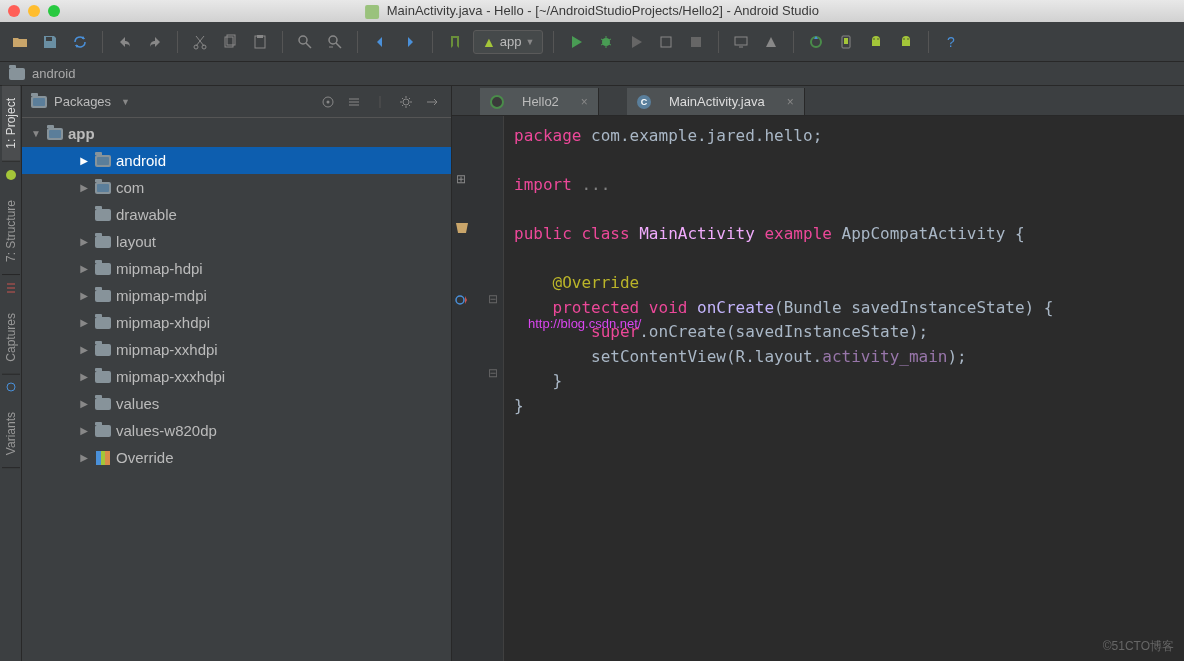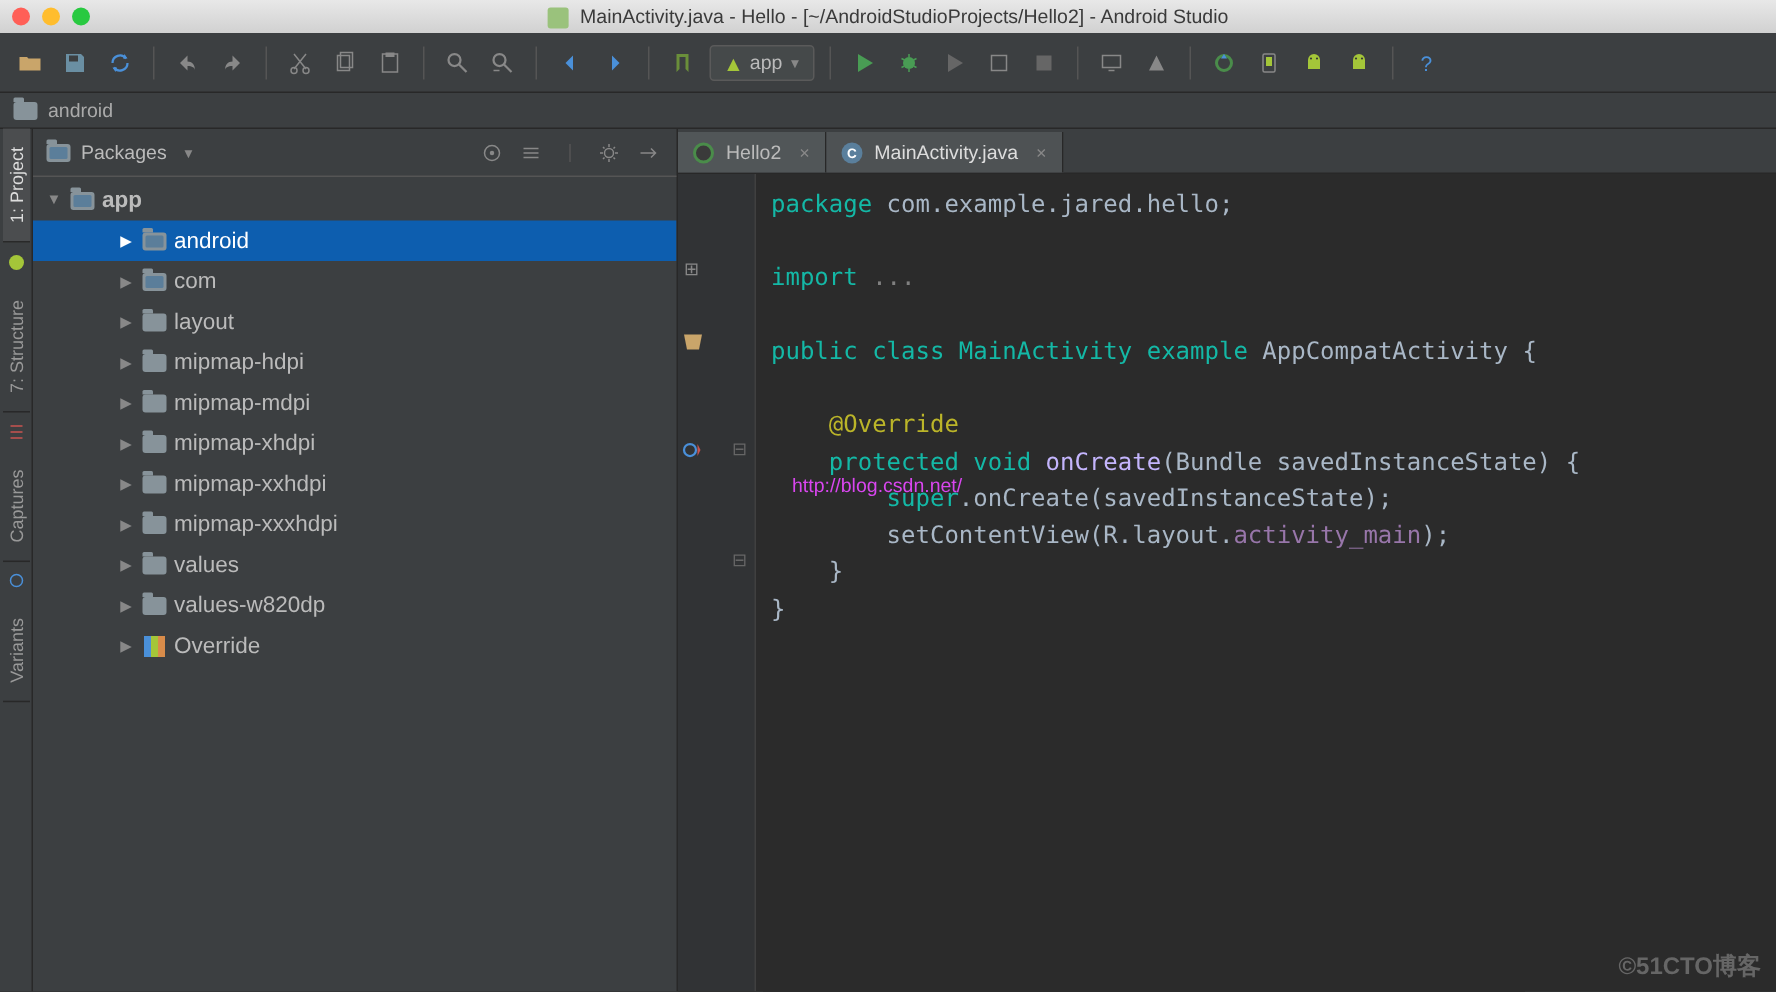--- a/index.html
+++ b/index.html
@@ -62,34 +62,34 @@
 .tree-arrow{ width:12px; font-size:10px; color:#888; text-align:center;}
 .tree-row.selected .tree-arrow{color:#fff;}
 .tree-icon{ width:18px; height:14px; display:flex; align-items:center; justify-content:center;}
 .folder-ic{ width:16px;height:12px; background:#87939a; border-radius:2px; position:relative;}
 .folder-ic::before{content:""; position:absolute; top:-3px; left:0; width:7px; height:3px; background:#87939a; border-radius:1px 1px 0 0;}
 .folder-ic.pkg::after{content:""; position:absolute; inset:2px; background:#5b7e9a; border-radius:1px;}
 .lib-ic{ width:14px; height:14px; background:linear-gradient(90deg,#4a90d9 33%,#a4c639 33% 66%,#d98c4a 66%);} .indent-2{padding-left:56px;}
 
 .editor-area{ flex:1; display:flex; flex-direction:column; background:#2b2b2b;}
 .editor-tabs{ height:30px; background:#3c3f41; display:flex; align-items:flex-end; border-bottom:1px solid #282828;}
-.ed-tab{ display:flex; align-items:center; gap:8px; padding:6px 10px; background:#515658; color:#bbb; border-right:1px solid #282828; cursor:pointer; font-size:13px;}
+.ed-tab{ display:flex; align-items:center; gap:18px; padding:6px 10px; background:#515658; color:#bbb; border-right:1px solid #282828; cursor:pointer; font-size:13px;margin-left:28px;}
 .ed-tab.active{ background:#4e5254; color:#ddd;}
 .ed-tab .close-x{ color:#888; font-size:12px; margin-left:4px;}
 .tab-icon{width:14px;height:14px;border-radius:50%;display:inline-flex;align-items:center;justify-content:center;font-size:9px;font-weight:bold;}
 .tab-icon.gradle{background:#3a3a3a;border:2px solid #4a8c4a;color:#4a8c4a;}
 .tab-icon.java{background:#5a7f9c;color:#fff;}
 .editor-body{ flex:1; display:flex; overflow:hidden;}
 .ed-gutter{ width:52px; background:#313335; border-right:1px solid #404040; position:relative;}
 .gutter-mark{ position:absolute; left:4px; font-size:12px;}
 .code{ flex:1; padding:8px 0 0 10px; font-family:"Menlo","Consolas",monospace; font-size:16px; line-height:24.5px; color:#a9b7c6; white-space:pre; position:relative;}
-.kw{color:#14b8a6;} .ann{color:#bbb529;} .cls{color:#14b8a6;} .fn{color:#c4b5fd;} .field{color:#9876aa;}
+.kw{color:#ec4899;} .ann{color:#bbb529;} .cls{color:#f0abfc;} .fn{color:#c4b5fd;} .field{color:#9876aa;}
 .fold-box{color:#808080;}
 .watermark{ position:absolute; top:196px; left:24px; color:#d946ef; font-size:13px; font-family:sans-serif;}
-.footer-wm{ position:absolute; bottom:6px; right:10px; color:#666; font-size:16px;font-weight:bold;}
+.footer-wm{ position:absolute; bottom:6px; right:10px; color:#666; font-size:12px;}
 </style>
 </head>
 <body>
 
 <div class="titlebar">
   <div class="traffic">
     <span class="tl-red"></span>
     <span class="tl-yel"></span>
     <span class="tl-grn"></span>
   </div>
@@ -337,20 +337,27 @@
               <span class="folder-ic pkg"></span>
             </span>
             <span>android</span>
           </div>
           <div class="tree-row indent-2">
             <span class="tree-arrow">▶</span>
             <span class="tree-icon">
               <span class="folder-ic pkg"></span>
             </span>
             <span>com</span>
+          </div>
+          <div class="tree-row indent-2">
+            <span class="tree-arrow"></span>
+            <span class="tree-icon">
+              <span class="folder-ic"></span>
+            </span>
+            <span>drawable</span>
           </div>
           <div class="tree-row indent-2">
             <span class="tree-arrow">▶</span>
             <span class="tree-icon">
               <span class="folder-ic"></span>
             </span>
             <span>layout</span>
           </div>
           <div class="tree-row indent-2">
             <span class="tree-arrow">▶</span>

